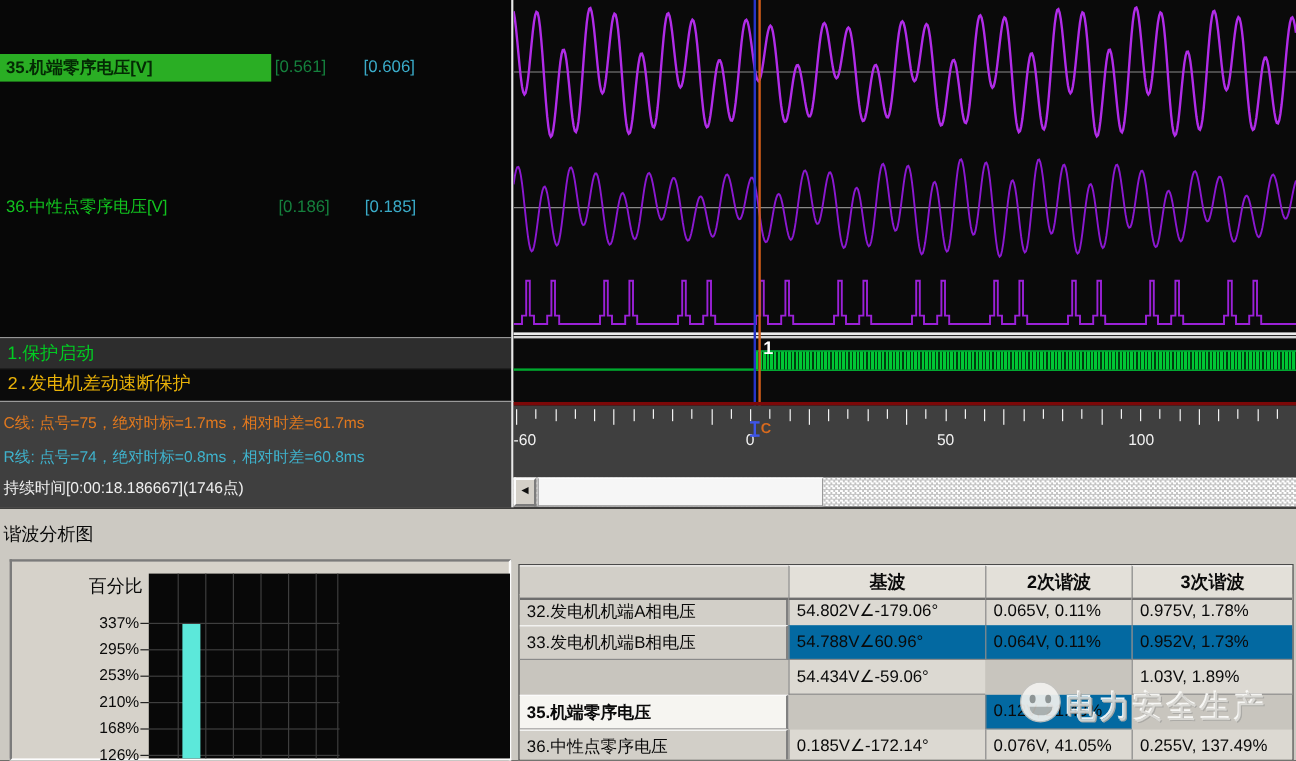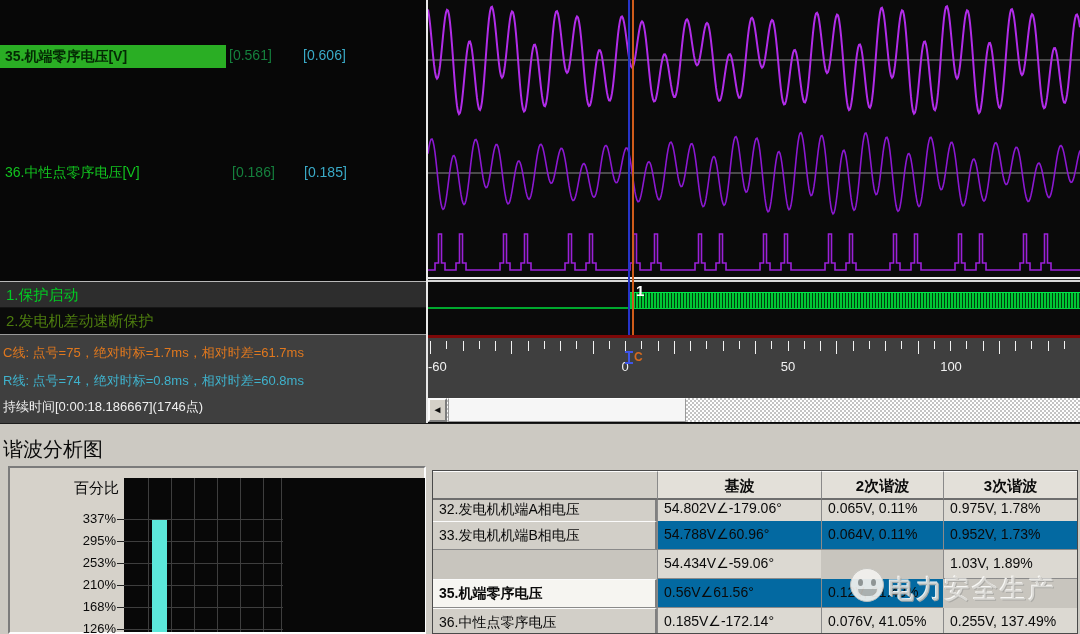--- a/index.html
+++ b/index.html
@@ -15,21 +15,21 @@
   #ch35-bar { left:0; top:45px; width:226px; height:23px; background:#2aae24;
     color:#042a04; font-size:14px; line-height:23px; padding-left:5px; font-weight:bold; }
   #ch36-label { left:5px; top:164px; color:#12c41f; font-size:14px; }
   .val-orange { color:#15803d; font-size:14px; }
   .val-cyan  { color:#3aabc8; font-size:14px; }
 
   
   #event-rows { left:0; top:281px; width:426px; height:52px; border-top:1px solid #b9b9b9; }
   .event-row { position:relative; width:100%; height:26px; font-size:15px; line-height:25px; padding-left:6px; }
   #event-row-1 { background:#2d2d2d; color:#00cc22; border-bottom:1px solid #161616; }
-  #event-row-2 { background:#0b0b0b; color:#4d7c0f; }
+  #event-row-2 { background:#0b0b0b; color:#eab308;font-family:Liberation Mono, monospace; }
 
   
   #info-panel { left:0; top:334px; width:426px; height:89px; background:#3f3f3f; border-top:1px solid #9a9a9a; }
   .info-line { position:absolute; left:3px; font-size:13px; white-space:nowrap; }
   #info-c { top:9px;  color:#e0781e; }
   #info-r { top:37px; color:#3fb2cc; }
   #info-d { top:63px; color:#efefef; }
 
   
   #divider-v { left:426px; top:0; width:2px; height:423px; background:#e9e9e9; }
@@ -64,21 +64,21 @@
   #scroll-track { position:absolute; left:0; top:0; width:652px; height:24px;
     background:conic-gradient(#ffffff 25%, #c3c3c3 0 50%, #ffffff 0 75%, #c3c3c3 0) 0 0/4px 4px; }
   #scroll-btn-left { position:absolute; left:0; top:0; width:19px; height:24px; background:#d4d0c8;
     border:2px solid; border-color:#fbfbfb #7c7c7c #7c7c7c #fbfbfb;
     color:#111; font-size:10px; line-height:20px; text-align:center; }
   #scroll-thumb { position:absolute; left:20px; top:0; width:238px; height:24px; background:#f6f6f6;
     border:1px solid #9a9a9a; border-top-color:#fff; }
 
   
   #bottom { left:0; top:423px; width:1080px; height:211px; background:#ccc9c2; border-top:1px solid #1c1c1c; }
-  #section-title { left:3px; top:436px; color:#0a0a0a; font-size:20px; }
+  #section-title { left:3px; top:436px; color:#0a0a0a; font-size:15px; }
 
   
   #chart-panel { left:8px; top:466px; width:418px; height:168px; background:#d6d2ca;
     border:2px solid; border-color:#7b7b7b #fdfdfd #fdfdfd #7b7b7b; }
   #chart-plot { left:124px; top:478px; width:301px; height:154px; background:#080808; }
   #chart-ylabel { left:74px; top:479px; color:#0a0a0a; font-size:15px; }
   .ytick-label { position:absolute; color:#0a0a0a; font-size:13px; width:46px; text-align:right; }
   .ytick-dash { position:absolute; width:7px; height:1px; background:#222; }
   .gridline { position:absolute; background:#3e3e3e; }
   #chart-bar { left:152px; top:520px; width:15px; height:112px; background:#5ce8da; }
@@ -268,21 +268,20 @@
       <div class="t-cell c-f">54.788V∠60.96°</div>
       <div class="t-cell c-h2">0.064V, 0.11%</div>
       <div class="t-cell c-h3">0.952V, 1.73%</div>
     </div>
     <div class="t-row row-grey" style="top:79px;">
       <div class="t-cell c-f">54.434V∠-59.06°</div>
       <div class="t-cell c-h3">1.03V, 1.89%</div>
     </div>
     <div class="t-row row-light row-selected" style="top:108px;">
       <div class="t-cell c-name">35.机端零序电压</div>
-      <div class="t-cell c-f">0.56V∠61.56°</div>
       <div class="t-cell c-h2">0.12V, 21.43%</div>
     </div>
     <div class="t-row row-grey" style="top:137px;">
       <div class="t-cell c-name">36.中性点零序电压</div>
       <div class="t-cell c-f">0.185V∠-172.14°</div>
       <div class="t-cell c-h2">0.076V, 41.05%</div>
       <div class="t-cell c-h3">0.255V, 137.49%</div>
     </div>
     <div id="t-header">
       <div class="h-cell" id="h-corner"></div>

